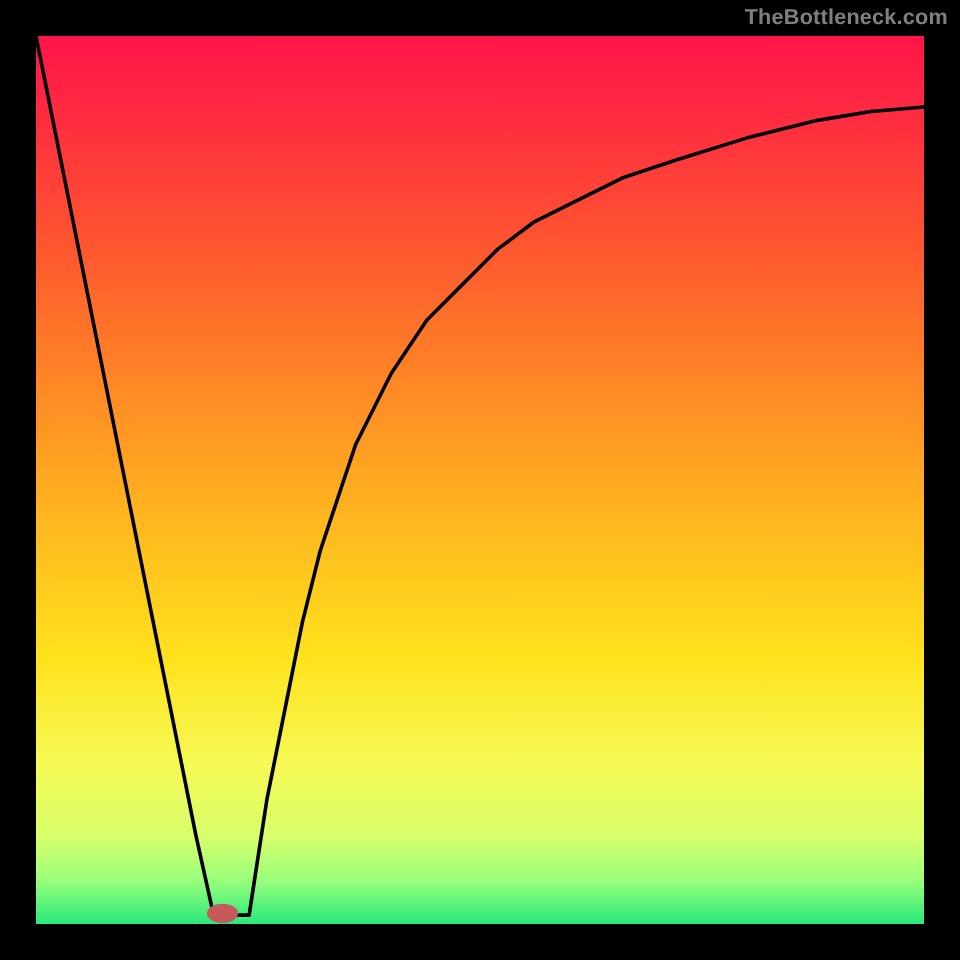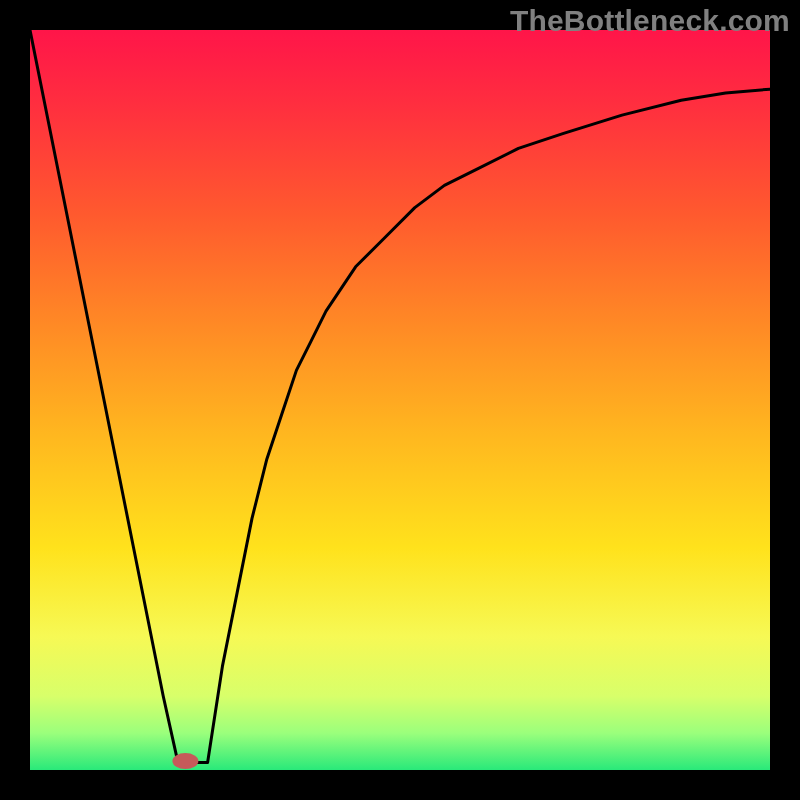--- a/index.html
+++ b/index.html
@@ -15,21 +15,21 @@
     position: relative;
     width: 800px;
     height: 800px;
     background: #000;
   }
   .watermark {
     position: absolute;
     top: 4px;
     right: 10px;
     color: #808080;
-    font-size: 30px;
+    font-size: 18px;
     font-weight: 600;
     letter-spacing: 0.2px;
     z-index: 5;
   }
   .plot {
     position: absolute;
     left: 30px;
     top: 30px;
     width: 740px;
     height: 740px;

